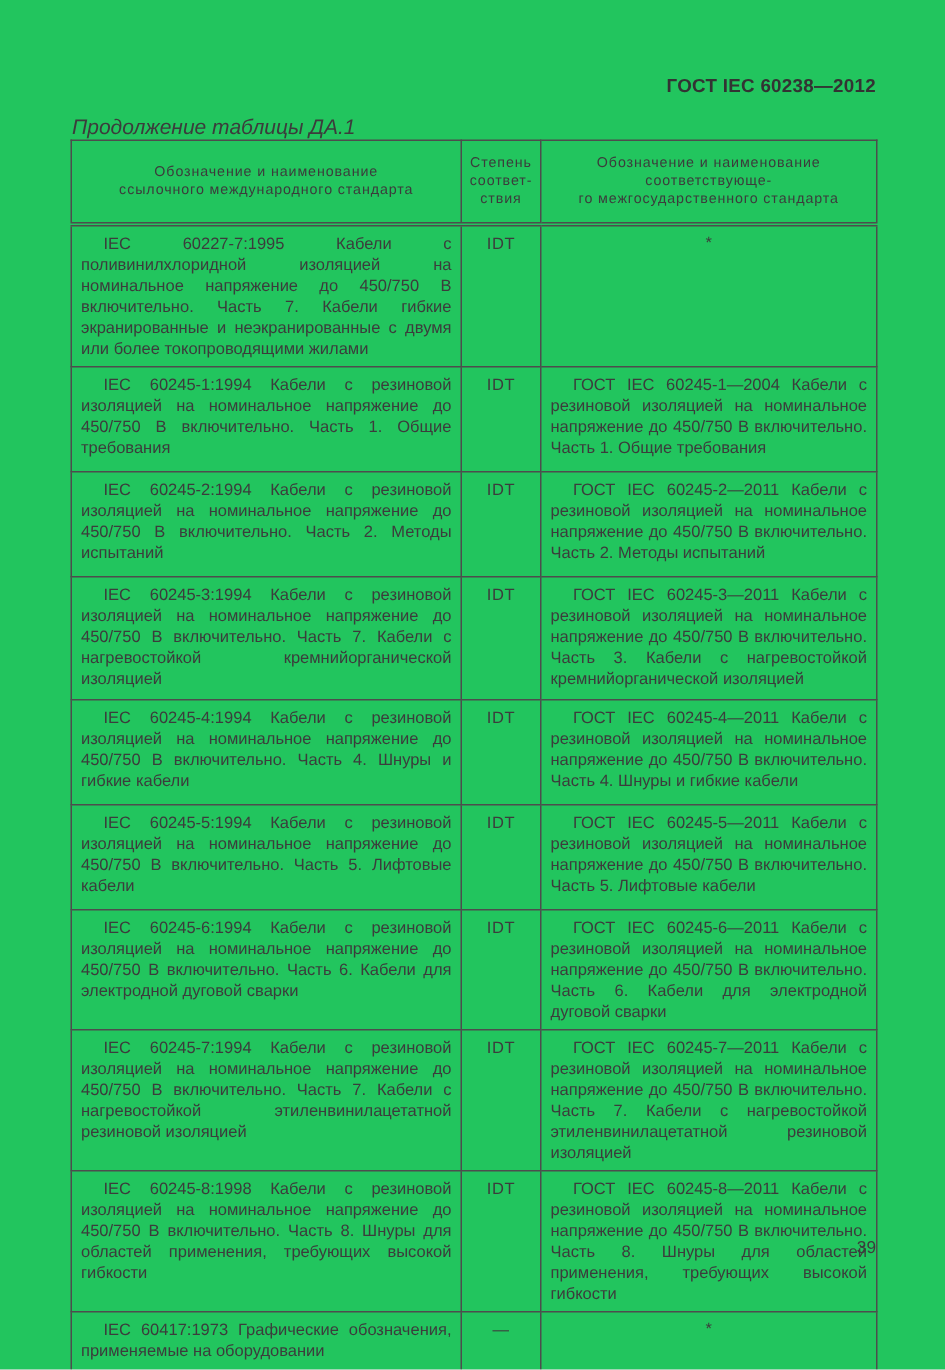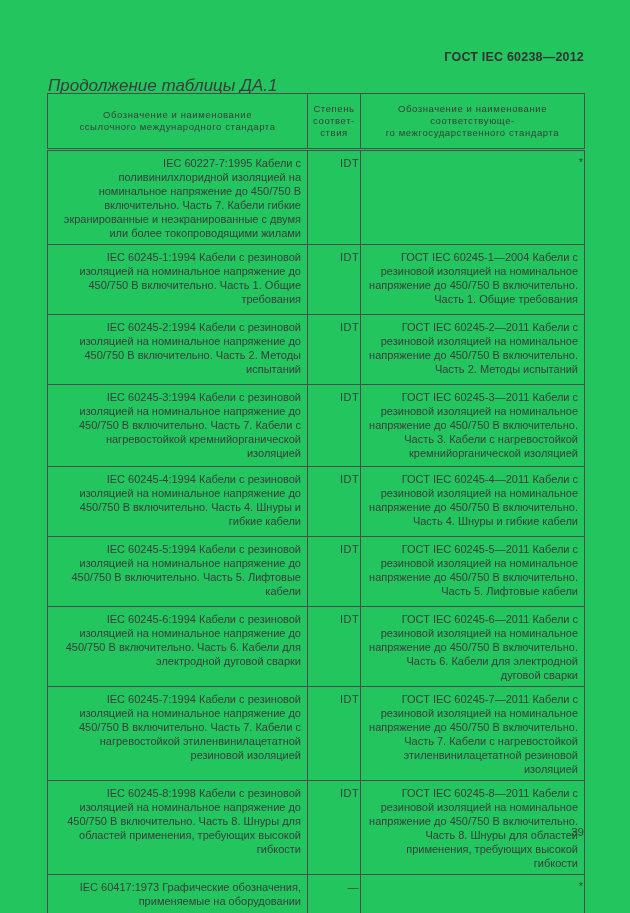--- a/index.html
+++ b/index.html
@@ -13,40 +13,39 @@
     color:#3c3c3c;
     overflow:hidden;
   }
   .doc-ref {
     position:absolute; top:50px; right:46px;
     font-size:12.5px; font-weight:bold; letter-spacing:0.2px;
     color:#333333;
   }
   .table-caption {
     position:absolute; top:76px; left:48px;
-    font-size:17px; font-style:italic;
+    font-size:14px; font-style:italic;
     color:#3c3c3c;
   }
   table.std {
     position:absolute; left:47px; top:93px;
     width:537px;
     border-collapse:collapse;
     table-layout:fixed;
   }
   table.std col.c1 { width:260px; }
   table.std col.c2 { width:53px;  }
   table.std col.c3 { width:224px; }
   table.std th, table.std td {
     border:1px solid #4d4d4d;
     vertical-align:top;
     font-size:11px;
     line-height:14px;
     color:#3c3c3c;
     overflow:hidden;
-    text-align:right;
   }
   table.std thead th {
     border-bottom:3px double #4d4d4d;
     font-weight:normal;
     font-size:9.5px;
     line-height:12px;
     letter-spacing:0.6px;
     text-align:center;
     vertical-align:middle;
     padding:4px 3px;

